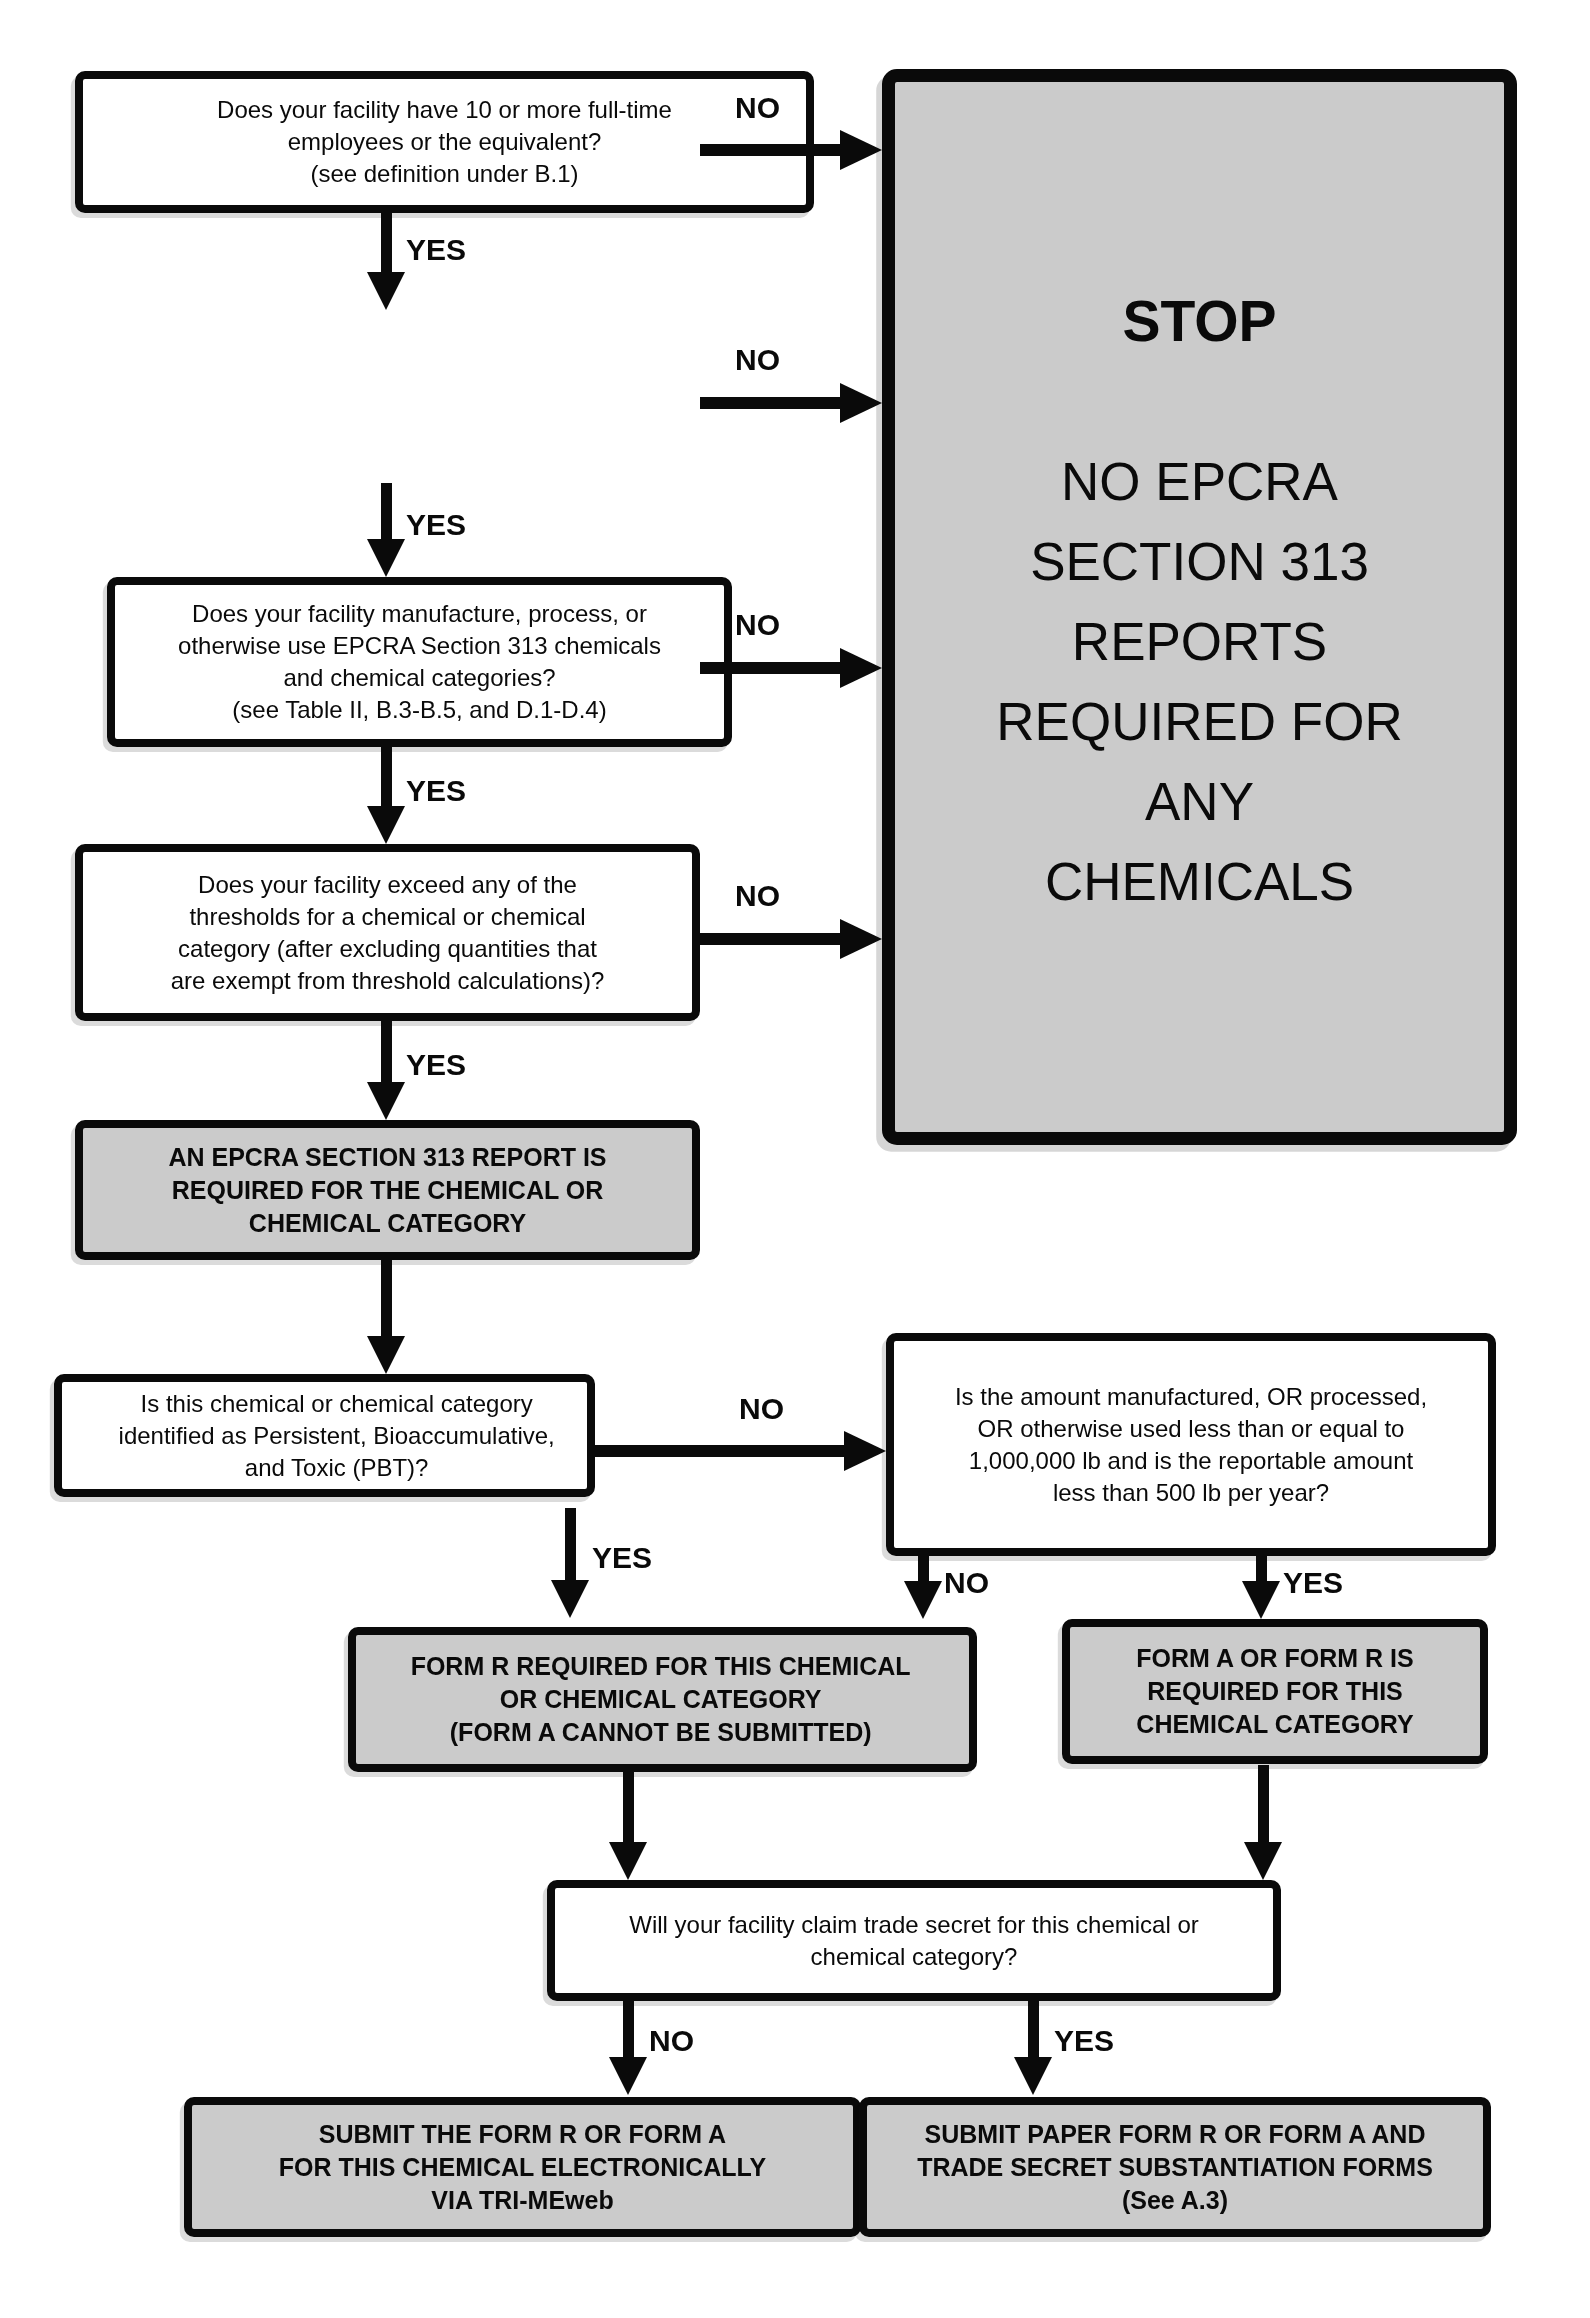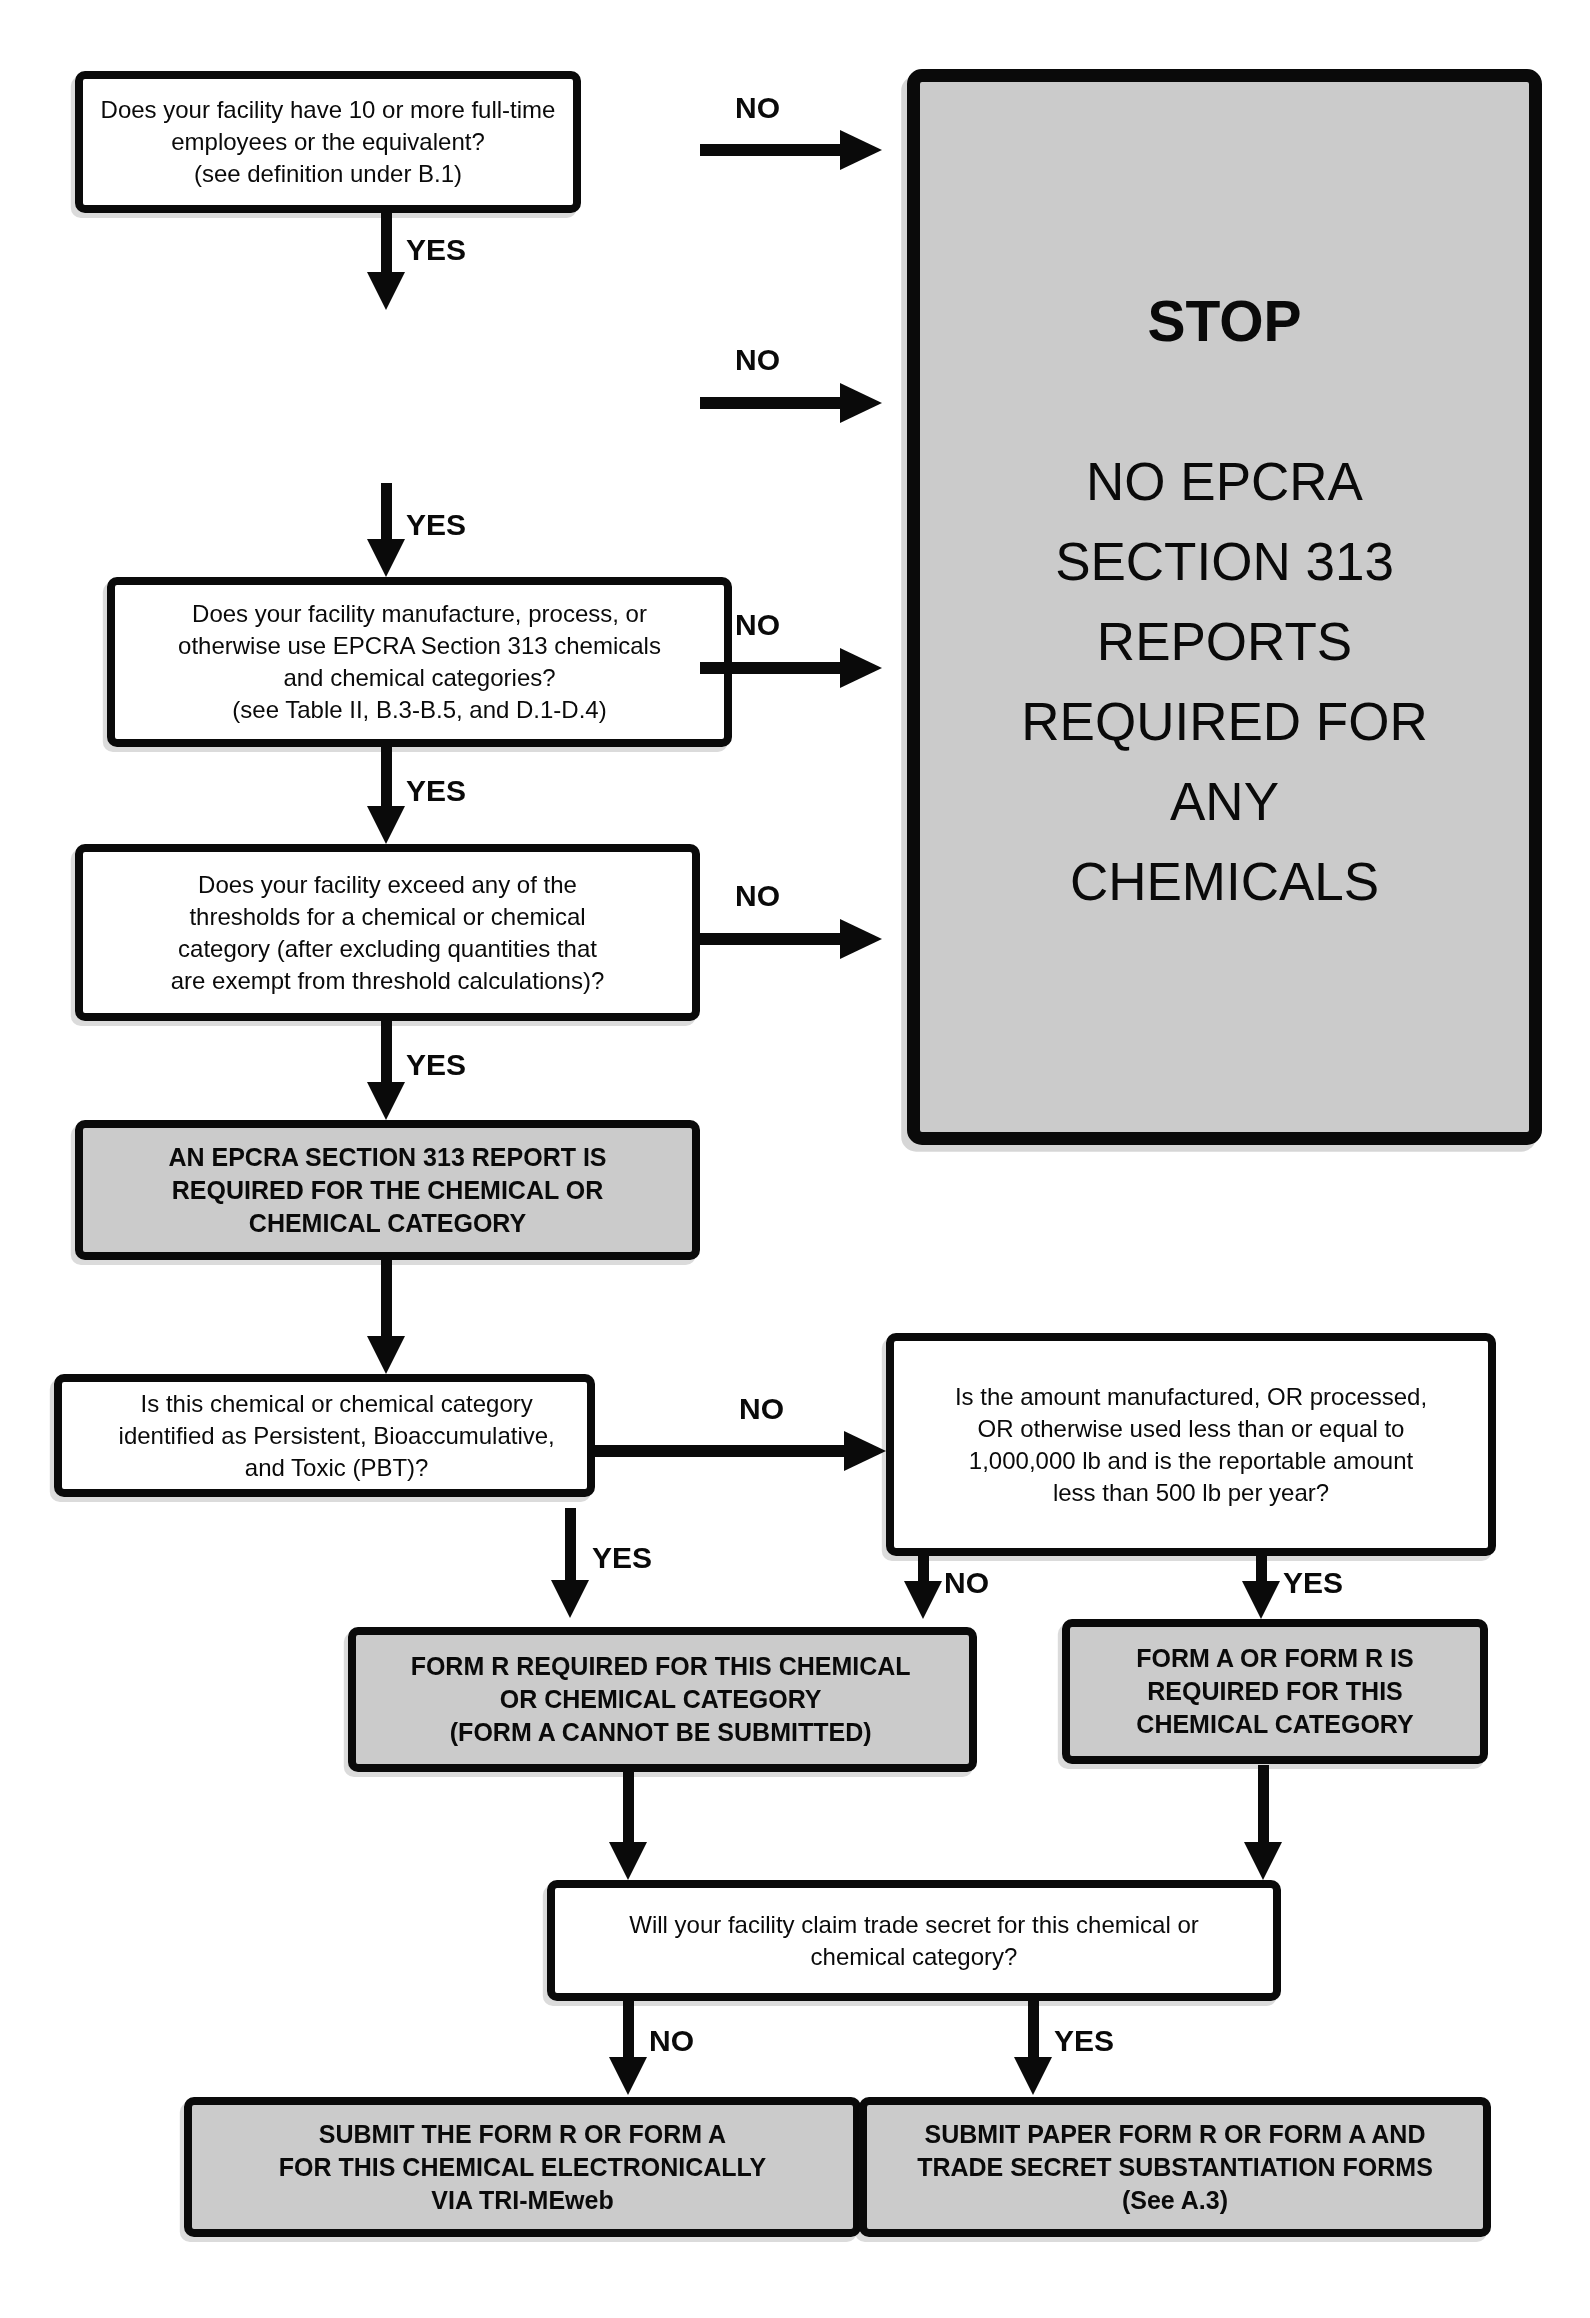--- a/index.html
+++ b/index.html
@@ -53,27 +53,27 @@
     font-weight:bold;
     line-height:58px;
   }
   #stop .stop-body{
     font-size:53px;
     line-height:80px;
     white-space:pre-line;
     text-align:center;
   }
   
-  #q1{left:75px;top:71px;width:506px;height:142px;}
+  #q1{left:75px;top:71px;width:739px;height:142px;}
   #q2{left:75px;top:309px;width:625px;height:174px;}
   #q3{left:75px;top:577px;width:625px;height:170px;margin-left:32px;}
   #q4{left:75px;top:844px;width:625px;height:177px;}
   #report{left:75px;top:1120px;width:625px;height:140px;}
   #pbt{left:54px;top:1374px;width:541px;height:123px;padding-left:36px;}
-  #stop{left:882px;top:69px;width:635px;height:1076px;margin-left:25px;}
+  #stop{left:882px;top:69px;width:635px;height:1076px;}
   #amount{left:886px;top:1333px;width:610px;height:223px;}
   #formR{left:348px;top:1627px;width:629px;height:145px;padding-left:8px;}
   #formA{left:1062px;top:1619px;width:426px;height:145px;}
   #trade{left:547px;top:1880px;width:734px;height:121px;}
   #submit1{left:184px;top:2097px;width:677px;height:140px;}
   #submit2{left:859px;top:2097px;width:632px;height:140px;}
 
   
   .varrow{
     position:absolute;

